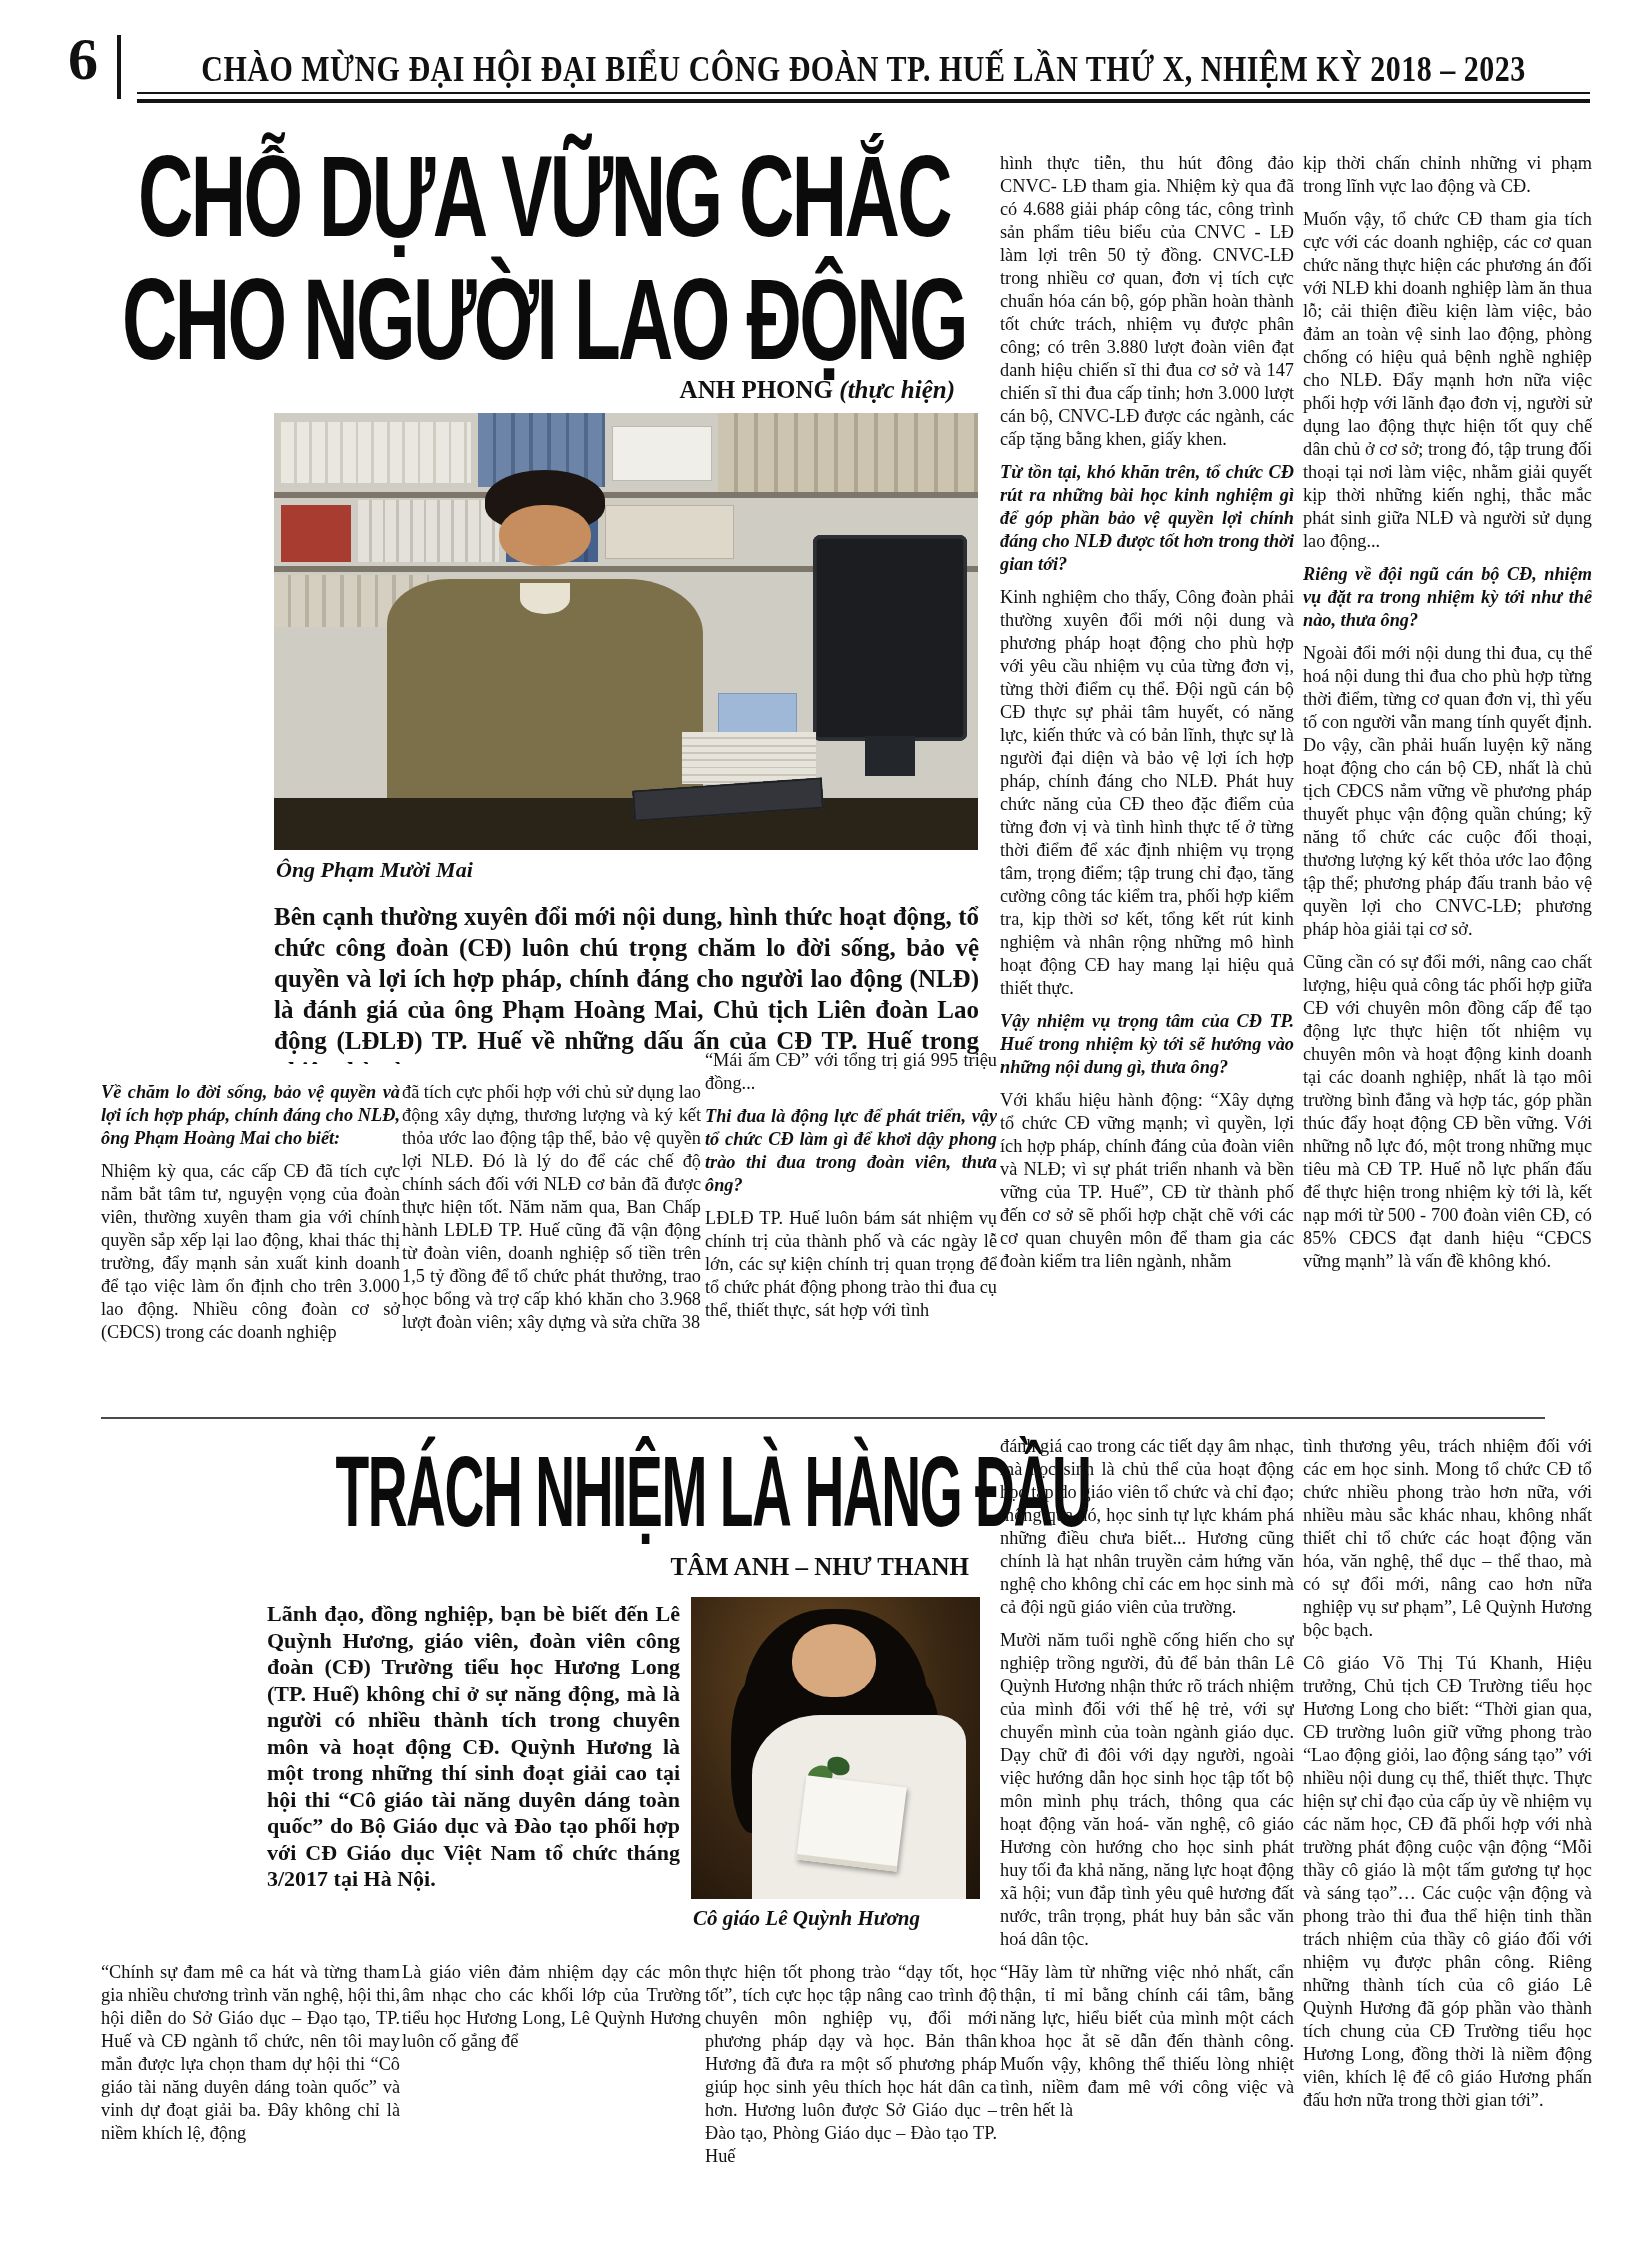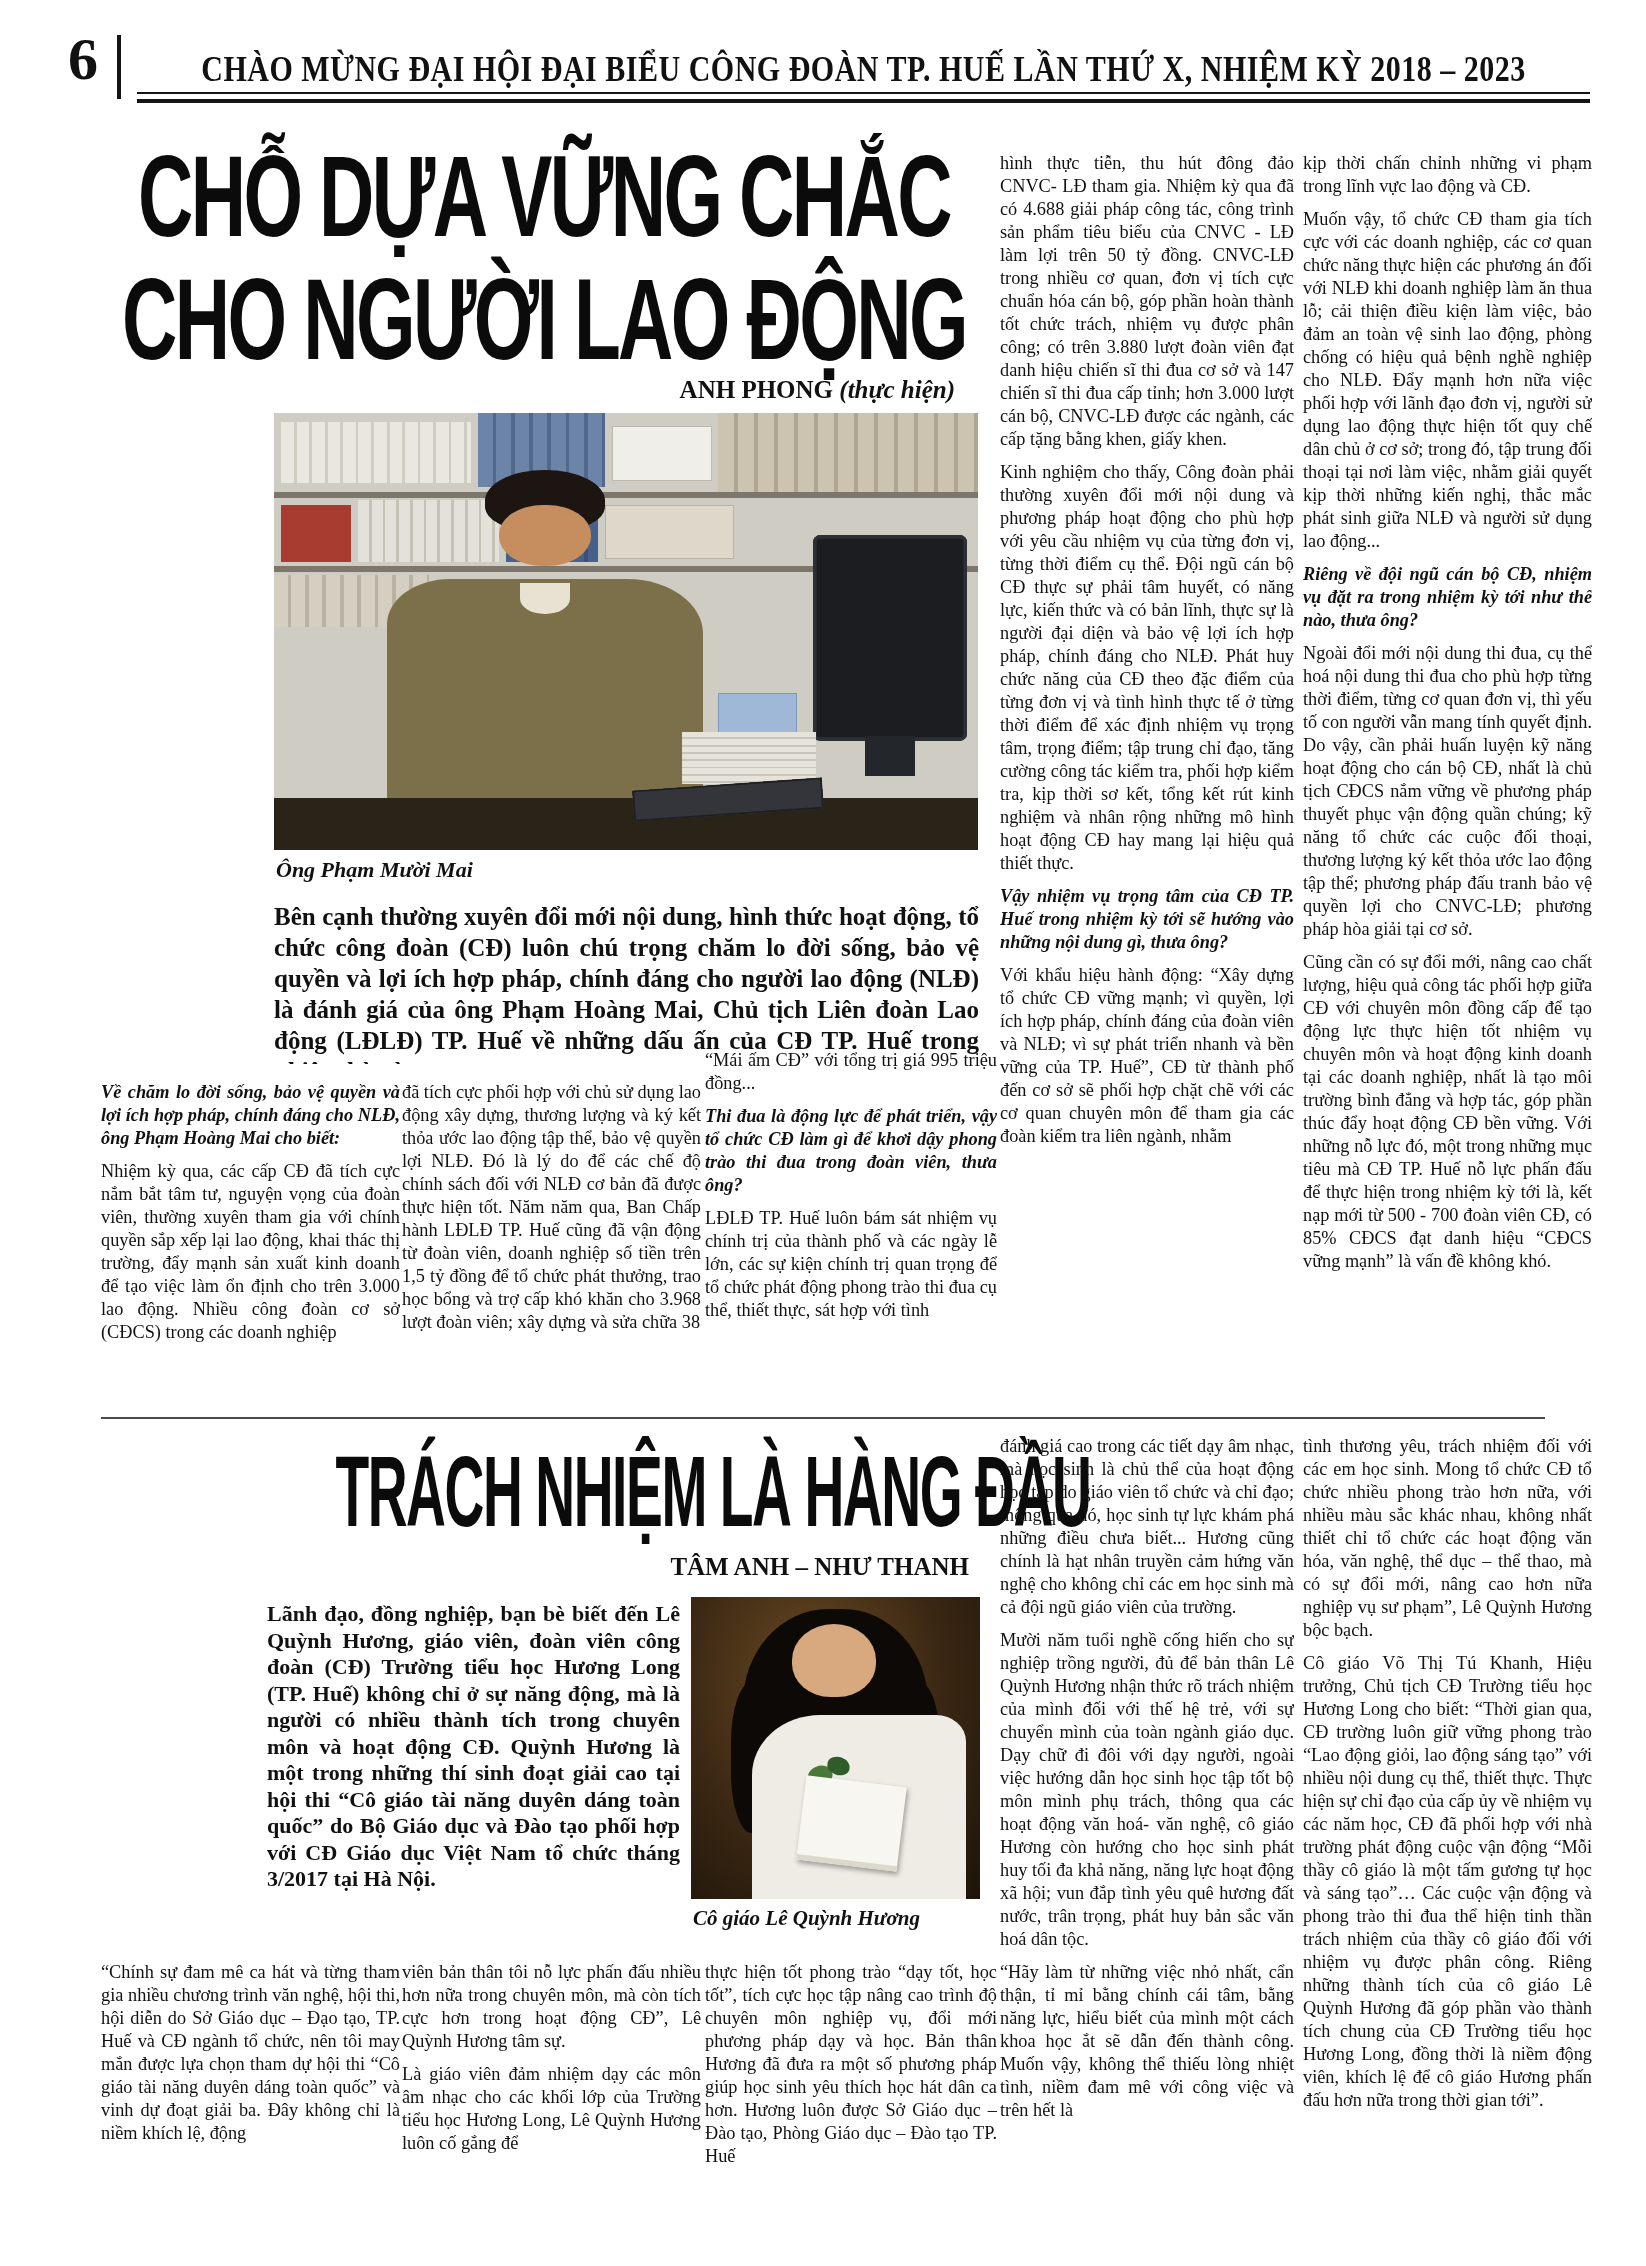--- a/index.html
+++ b/index.html
@@ -123,20 +123,21 @@
     <p>đã tích cực phối hợp với chủ sử dụng lao động xây dựng, thương lượng và ký kết thỏa ước lao động tập thể, bảo vệ quyền lợi NLĐ. Đó là lý do để các chế độ chính sách đối với NLĐ cơ bản đã được thực hiện tốt. Năm năm qua, Ban Chấp hành LĐLĐ TP. Huế cũng đã vận động từ đoàn viên, doanh nghiệp số tiền trên 1,5 tỷ đồng để tổ chức phát thưởng, trao học bổng và trợ cấp khó khăn cho 3.968 lượt đoàn viên; xây dựng và sửa chữa 38</p>
   </div>
   <div class="abs coltext" style="left:705px;top:1049px;width:292px;height:331px;">
     <p>“Mái ấm CĐ” với tổng trị giá 995 triệu đồng...</p>
     <p class="qpara">Thi đua là động lực để phát triển, vậy tổ chức CĐ làm gì để khơi dậy phong trào thi đua trong đoàn viên, thưa ông?</p>
     <p>LĐLĐ TP. Huế luôn bám sát nhiệm vụ chính trị của thành phố và các ngày lễ lớn, các sự kiện chính trị quan trọng để tổ chức phát động phong trào thi đua cụ thể, thiết thực, sát hợp với tình</p>
   </div>
 
   <div class="abs coltext" style="left:1000px;top:152px;width:294px;height:1259px;">
     <p>hình thực tiễn, thu hút đông đảo CNVC- LĐ tham gia. Nhiệm kỳ qua đã có 4.688 giải pháp công tác, công trình sản phẩm tiêu biểu của CNVC - LĐ làm lợi trên 50 tỷ đồng. CNVC-LĐ trong nhiều cơ quan, đơn vị tích cực chuẩn hóa cán bộ, góp phần hoàn thành tốt chức trách, nhiệm vụ được phân công; có trên 3.880 lượt đoàn viên đạt danh hiệu chiến sĩ thi đua cơ sở và 147 chiến sĩ thi đua cấp tỉnh; hơn 3.000 lượt cán bộ, CNVC-LĐ được các ngành, các cấp tặng bằng khen, giấy khen.</p>
+    <p class="qpara">Từ tồn tại, khó khăn trên, tổ chức CĐ rút ra những bài học kinh nghiệm gì để góp phần bảo vệ quyền lợi chính đáng cho NLĐ được tốt hơn trong thời gian tới?</p>
     <p>Kinh nghiệm cho thấy, Công đoàn phải thường xuyên đổi mới nội dung và phương pháp hoạt động cho phù hợp với yêu cầu nhiệm vụ của từng đơn vị, từng thời điểm cụ thể. Đội ngũ cán bộ CĐ thực sự phải tâm huyết, có năng lực, kiến thức và có bản lĩnh, thực sự là người đại diện và bảo vệ lợi ích hợp pháp, chính đáng cho NLĐ. Phát huy chức năng của CĐ theo đặc điểm của từng đơn vị và tình hình thực tế ở từng thời điểm để xác định nhiệm vụ trọng tâm, trọng điểm; tập trung chỉ đạo, tăng cường công tác kiểm tra, phối hợp kiểm tra, kịp thời sơ kết, tổng kết rút kinh nghiệm và nhân rộng những mô hình hoạt động CĐ hay mang lại hiệu quả thiết thực.</p>
     <p class="qpara">Vậy nhiệm vụ trọng tâm của CĐ TP. Huế trong nhiệm kỳ tới sẽ hướng vào những nội dung gì, thưa ông?</p>
     <p>Với khẩu hiệu hành động: “Xây dựng tổ chức CĐ vững mạnh; vì quyền, lợi ích hợp pháp, chính đáng của đoàn viên và NLĐ; vì sự phát triển nhanh và bền vững của TP. Huế”, CĐ từ thành phố đến cơ sở sẽ phối hợp chặt chẽ với các cơ quan chuyên môn để tham gia các đoàn kiểm tra liên ngành, nhằm</p>
   </div>
   <div class="abs coltext" style="left:1303px;top:152px;width:289px;height:1259px;">
     <p>kịp thời chấn chỉnh những vi phạm trong lĩnh vực lao động và CĐ.</p>
     <p>Muốn vậy, tổ chức CĐ tham gia tích cực với các doanh nghiệp, các cơ quan chức năng thực hiện các phương án đối với NLĐ khi doanh nghiệp làm ăn thua lỗ; cải thiện điều kiện làm việc, bảo đảm an toàn vệ sinh lao động, phòng chống có hiệu quả bệnh nghề nghiệp cho NLĐ. Đẩy mạnh hơn nữa việc phối hợp với lãnh đạo đơn vị, người sử dụng lao động thực hiện tốt quy chế dân chủ ở cơ sở; trong đó, tập trung đối thoại tại nơi làm việc, nhằm giải quyết kịp thời những kiến nghị, thắc mắc phát sinh giữa NLĐ và người sử dụng lao động...</p>
     <p class="qpara">Riêng về đội ngũ cán bộ CĐ, nhiệm vụ đặt ra trong nhiệm kỳ tới như thế nào, thưa ông?</p>
     <p>Ngoài đổi mới nội dung thi đua, cụ thể hoá nội dung thi đua cho phù hợp từng thời điểm, từng cơ quan đơn vị, thì yếu tố con người vẫn mang tính quyết định. Do vậy, cần phải huấn luyện kỹ năng hoạt động cho cán bộ CĐ, nhất là chủ tịch CĐCS nắm vững về phương pháp thuyết phục vận động quần chúng; kỹ năng tổ chức các cuộc đối thoại, thương lượng ký kết thỏa ước lao động tập thể; phương pháp đấu tranh bảo vệ quyền lợi cho CNVC-LĐ; phương pháp hòa giải tại cơ sở.</p>
     <p>Cũng cần có sự đổi mới, nâng cao chất lượng, hiệu quả công tác phối hợp giữa CĐ với chuyên môn đồng cấp để tạo động lực thực hiện tốt nhiệm vụ chuyên môn và hoạt động kinh doanh tại các doanh nghiệp, nhất là tạo môi trường bình đẳng và hợp tác, góp phần thúc đẩy hoạt động CĐ bền vững. Với những nỗ lực đó, một trong những mục tiêu mà CĐ TP. Huế nỗ lực phấn đấu để thực hiện trong nhiệm kỳ tới là, kết nạp mới từ 500 - 700 đoàn viên CĐ, có 85% CĐCS đạt danh hiệu “CĐCS vững mạnh” là vấn đề không khó.</p>
@@ -158,21 +159,20 @@
     <div class="p2-leaf1"></div>
     <div class="p2-leaf2"></div>
     <div class="p2-paper"></div>
   </div>
   <div class="abs caption" style="left:693px;top:1906px;width:302px;font-size:21px;">Cô giáo Lê Quỳnh Hương</div>
 
   <div class="abs coltext" style="left:101px;top:1961px;width:299px;height:294px;">
     <p>“Chính sự đam mê ca hát và từng tham gia nhiều chương trình văn nghệ, hội thi, hội diễn do Sở Giáo dục – Đạo tạo, TP. Huế và CĐ ngành tổ chức, nên tôi may mắn được lựa chọn tham dự hội thi “Cô giáo tài năng duyên dáng toàn quốc” và vinh dự đoạt giải ba. Đây không chỉ là niềm khích lệ, động</p>
   </div>
   <div class="abs coltext" style="left:402px;top:1961px;width:299px;height:294px;">
-    <p>viên bản thân tôi nỗ lực phấn đấu nhiều hơn nữa trong chuyên môn, mà còn tích cực hơn trong hoạt động CĐ”, Lê Quỳnh Hương tâm sự.</p>
     <p>Là giáo viên đảm nhiệm dạy các môn âm nhạc cho các khối lớp của Trường tiểu học Hương Long, Lê Quỳnh Hương luôn cố gắng để</p>
   </div>
   <div class="abs coltext" style="left:705px;top:1961px;width:292px;height:294px;">
     <p>thực hiện tốt phong trào “dạy tốt, học tốt”, tích cực học tập nâng cao trình độ chuyên môn nghiệp vụ, đổi mới phương pháp dạy và học. Bản thân Hương đã đưa ra một số phương pháp giúp học sinh yêu thích học hát dân ca hơn. Hương luôn được Sở Giáo dục – Đào tạo, Phòng Giáo dục – Đào tạo TP. Huế</p>
   </div>
 
   <div class="abs coltext" style="left:1000px;top:1435px;width:294px;height:818px;">
     <p>đánh giá cao trong các tiết dạy âm nhạc, mà học sinh là chủ thể của hoạt động học tập do giáo viên tổ chức và chỉ đạo; thông qua đó, học sinh tự lực khám phá những điều chưa biết... Hương cũng chính là hạt nhân truyền cảm hứng văn nghệ cho không chỉ các em học sinh mà cả đội ngũ giáo viên của trường.</p>
     <p>Mười năm tuổi nghề cống hiến cho sự nghiệp trồng người, đủ để bản thân Lê Quỳnh Hương nhận thức rõ trách nhiệm của mình đối với thế hệ trẻ, với sự chuyển mình của toàn ngành giáo dục. Dạy chữ đi đôi với dạy người, ngoài việc hướng dẫn học sinh học tập tốt bộ môn mình phụ trách, thông qua các hoạt động văn hoá- văn nghệ, cô giáo Hương còn hướng cho học sinh phát huy tối đa khả năng, năng lực hoạt động xã hội; vun đắp tình yêu quê hương đất nước, trân trọng, phát huy bản sắc văn hoá dân tộc.</p>
     <p>“Hãy làm từ những việc nhỏ nhất, cẩn thận, tỉ mỉ bằng chính cái tâm, bằng năng lực, hiểu biết của mình một cách khoa học ắt sẽ dẫn đến thành công. Muốn vậy, không thể thiếu lòng nhiệt tình, niềm đam mê với công việc và trên hết là</p>

